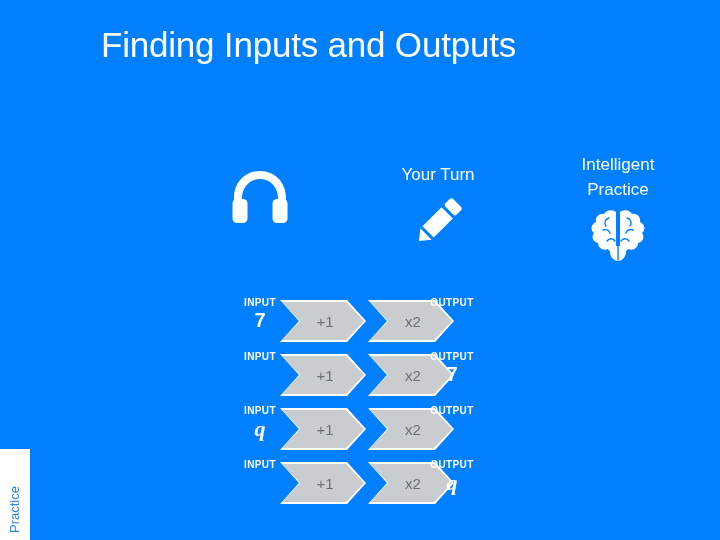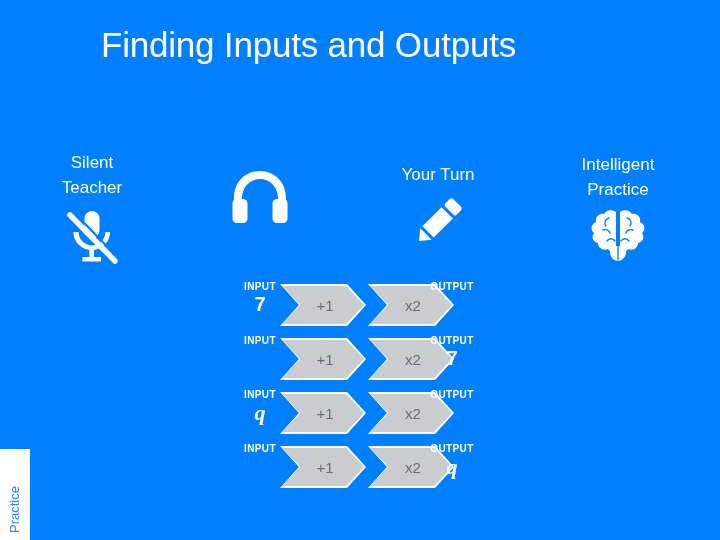--- a/index.html
+++ b/index.html
@@ -54,21 +54,21 @@
 
   #phase-silent   { left: 22px;  top: 150px; width: 140px; }
   #phase-narr     { left: 190px; top: 162px; width: 140px; }
   #phase-turn     { left: 368px; top: 162px; width: 140px; }
   #phase-intell   { left: 548px; top: 152px; width: 140px; }
 
   
   #rows {
     position: absolute;
     left: 228px;
-    top: 280px;
+    top: 296px;
     width: 268px;
   }
   .fmrow {
     position: relative;
     height: 54px;
   }
   .io {
     position: absolute;
     width: 76px;
     text-align: center;
@@ -162,34 +162,20 @@
 </style>
 </head>
 <body>
 
 <div id="slide">
 
   <div id="title">
     <span class="line">Finding Inputs and Outputs</span>
   </div>
 
-  <div class="phase" id="phase-silent">
-    <div class="plabel">Silent
-Teacher</div>
-    <span class="picon">
-      <svg width="64" height="62" viewBox="0 0 64 62" aria-hidden="true">
-        <g fill="#FFFFFF">
-          <rect x="24.5" y="5" width="15" height="27" rx="7.5"></rect>
-          <path d="M14 26 h4.6 c0 7.4 6 13.4 13.4 13.4 s13.4 -6 13.4 -13.4 h4.6 c0 9.3 -7 17 -16 18 v7 h7 v4.6 h-18.6 v-4.6 h7 v-7 c-9 -1 -16 -8.7 -16 -18 z"></path>
-        </g>
-        <line x1="10" y1="9" x2="55" y2="55" stroke="#FFFFFF" stroke-width="5.5" stroke-linecap="round"></line>
-        <line x1="10" y1="9" x2="55" y2="55" stroke="#0080FF" stroke-width="2.2" stroke-linecap="round" transform="translate(3.2,-3.2)"></line>
-      </svg>
-    </span>
-  </div>
 
   <div class="phase" id="phase-narr">
     <span class="picon">
       <svg width="60" height="58" viewBox="0 0 60 58" aria-hidden="true">
         <path d="M30 3 C15 3 4 14.5 4 30 v10 h8 V30 C12 19 20 11 30 11 s18 8 18 19 v10 h8 V30 C56 14.5 45 3 30 3 z" fill="#FFFFFF"></path>
         <rect x="2.5" y="31" width="15" height="24" rx="4.5" fill="#FFFFFF"></rect>
         <rect x="42.5" y="31" width="15" height="24" rx="4.5" fill="#FFFFFF"></rect>
       </svg>
     </span>
   </div>

